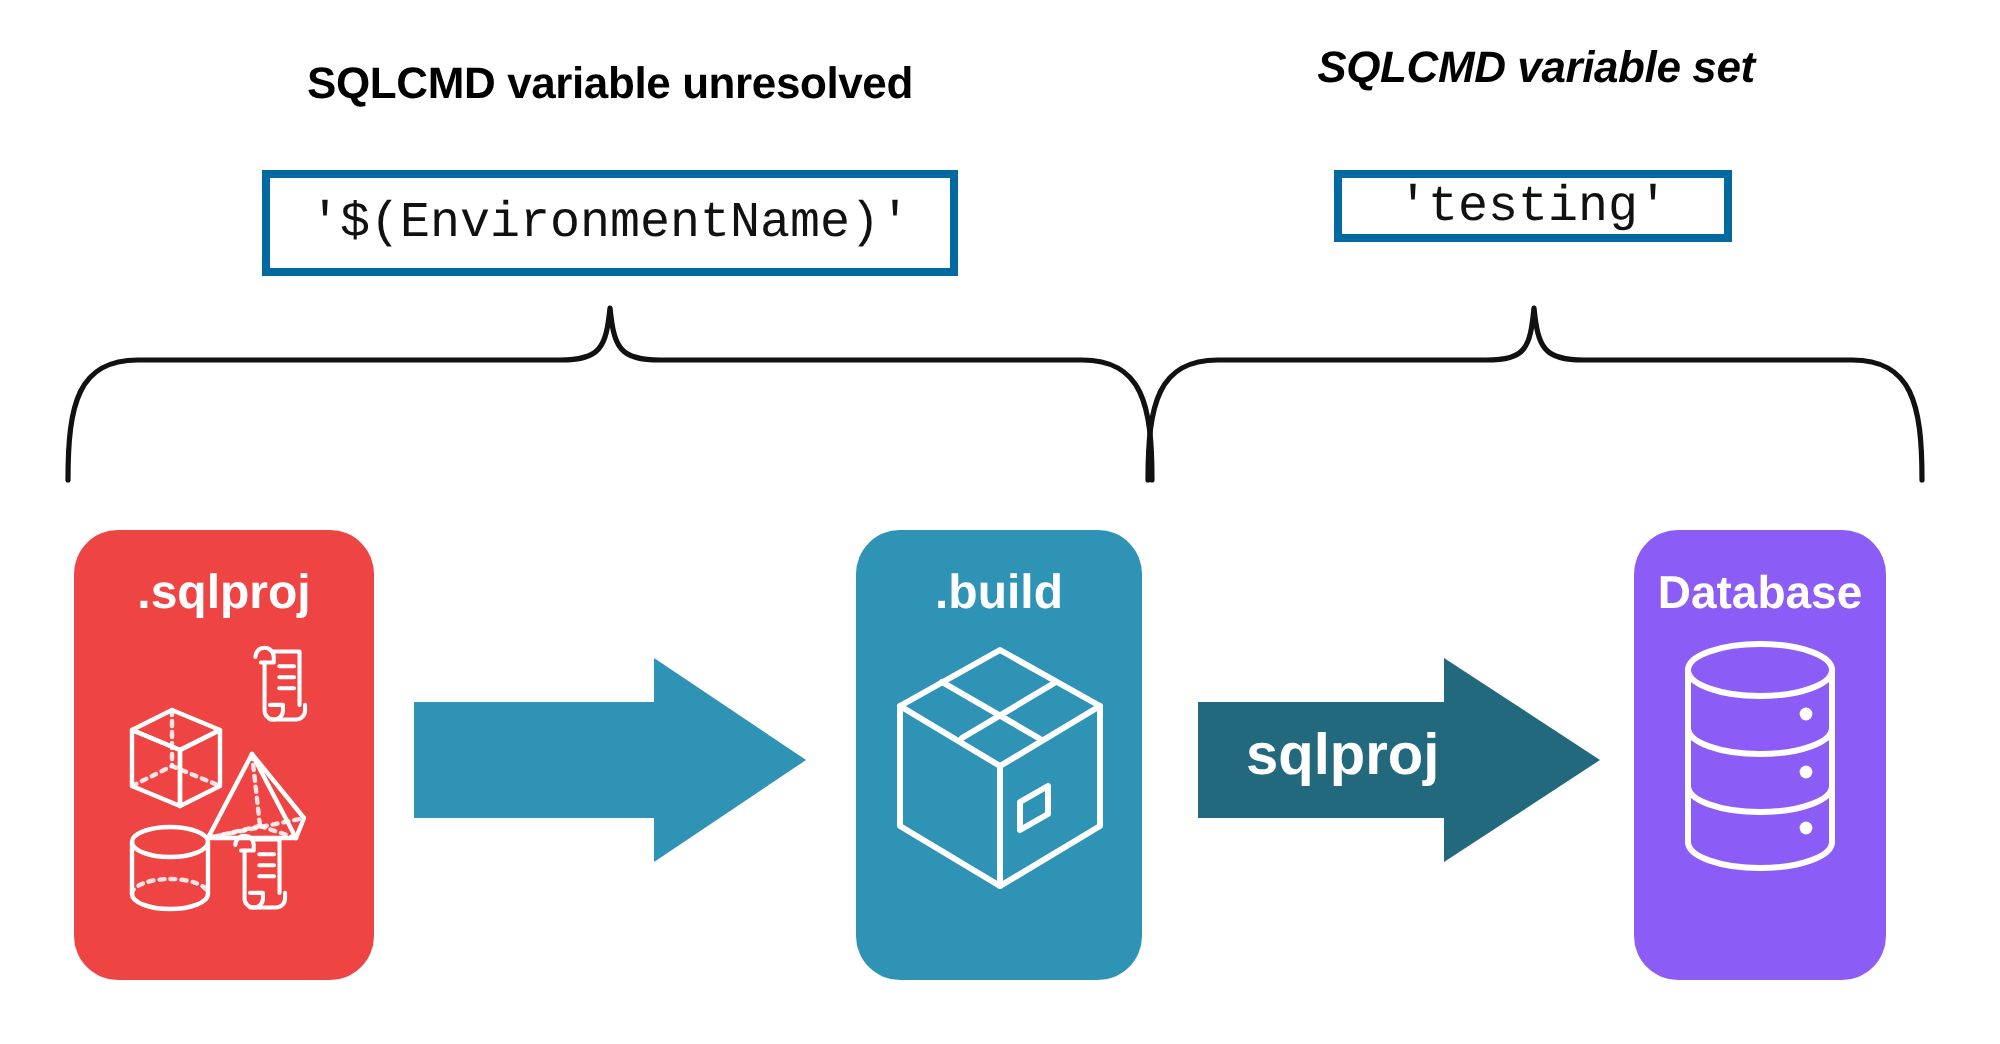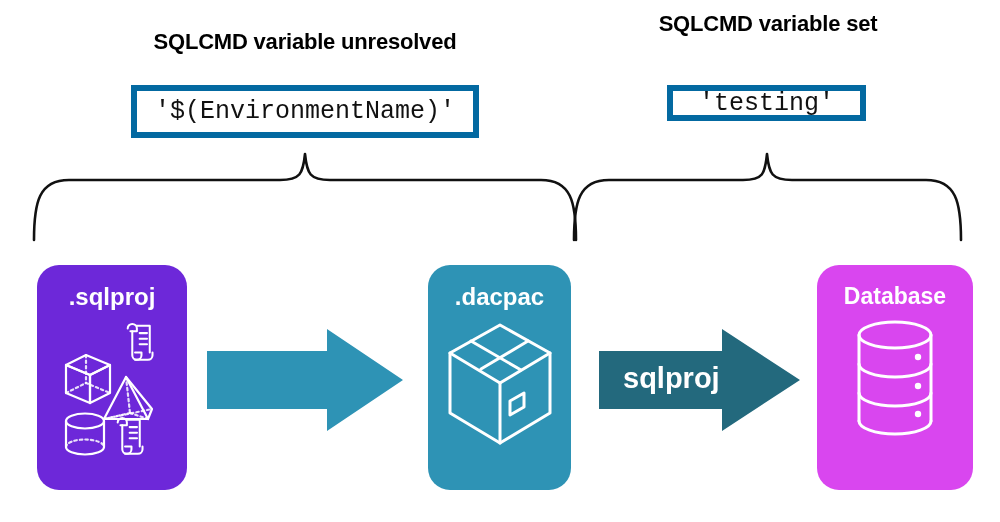--- a/index.html
+++ b/index.html
@@ -27,28 +27,28 @@
     position: absolute;
     font-family: "Liberation Sans", sans-serif;
     font-weight: bold;
     font-size: 22px;
     letter-spacing: -0.2px;
     color: #000000;
     white-space: nowrap;
     text-align: center;
   }
   #title-left  { left: 0px;   top: 29px; width: 610px; }
-  #title-right { left: 570px; top: 11px; width: 396px; }
+  #title-right { left: 570px; top: 21px; width: 396px; font-style: italic; }
 
   
   .value-box {
     position: absolute;
     box-sizing: border-box;
     background: #ffffff;
-    border: 6px solid #0369a1;
+    border: 4px solid #0369a1;
     display: flex;
     align-items: center;
     justify-content: center;
     font-family: "Liberation Mono", monospace;
     font-size: 25px;
     color: #111111;
     letter-spacing: 0px;
   }
   #value-box-left  { left: 131px; top: 85px; width: 348px; height: 53px; }
   #value-box-right { left: 667px; top: 85px; width: 199px; height: 36px; }
@@ -68,31 +68,31 @@
     position: absolute;
     left: 0; right: 0;
     text-align: center;
     font-family: "Liberation Sans", sans-serif;
     font-weight: bold;
     color: #ffffff;
     white-space: nowrap;
   }
   #card-sqlproj {
     left: 37px; top: 265px; width: 150px; height: 225px;
-    background: #6d28d9;
+    background: #ef4444;
   }
   #card-sqlproj .card-label { top: 18px; font-size: 24px; }
   #card-dacpac {
     left: 428px; top: 265px; width: 143px; height: 225px;
     background: #2e93b5;
   }
   #card-dacpac .card-label { top: 18px; font-size: 24px; }
   #card-database {
-    left: 817px; top: 265px; width: 156px; height: 225px;
-    background: #d946ef;
+    left: 817px; top: 265px; width: 126px; height: 225px;
+    background: #8b5cf6;
   }
   #card-database .card-label { top: 18px; font-size: 23px; }
 
   .card-art {
     position: absolute;
     left: 0; right: 0; top: 52px;
     display: flex;
     align-items: center;
     justify-content: center;
   }
@@ -188,21 +188,21 @@
     </div>
   </div>
 
   <div class="arrow" id="arrow-build">
     <svg width="200" height="106" viewBox="0 0 200 106" fill="none">
       <path d="M2 24 L122 24 L122 2 L198 53 L122 104 L122 82 L2 82 Z" fill="#2e93b5"></path>
     </svg>
   </div>
 
   <div class="card" id="card-dacpac">
-    <div class="card-label">.dacpac</div>
+    <div class="card-label">.build</div>
     <div class="card-art">
       <svg width="120" height="140" viewBox="0 0 120 140" fill="none" stroke="#ffffff" stroke-width="3" stroke-linecap="round" stroke-linejoin="round">
 
         <path d="M10 36 L60 8 L110 36 L110 96 L60 126 L10 96 Z"></path>
         <path d="M10 36 L60 66 L110 36"></path>
         <path d="M60 66 L60 126"></path>
 
         <path d="M31 24 L81 53"></path>
         <path d="M41 52 L88 24"></path>
 

